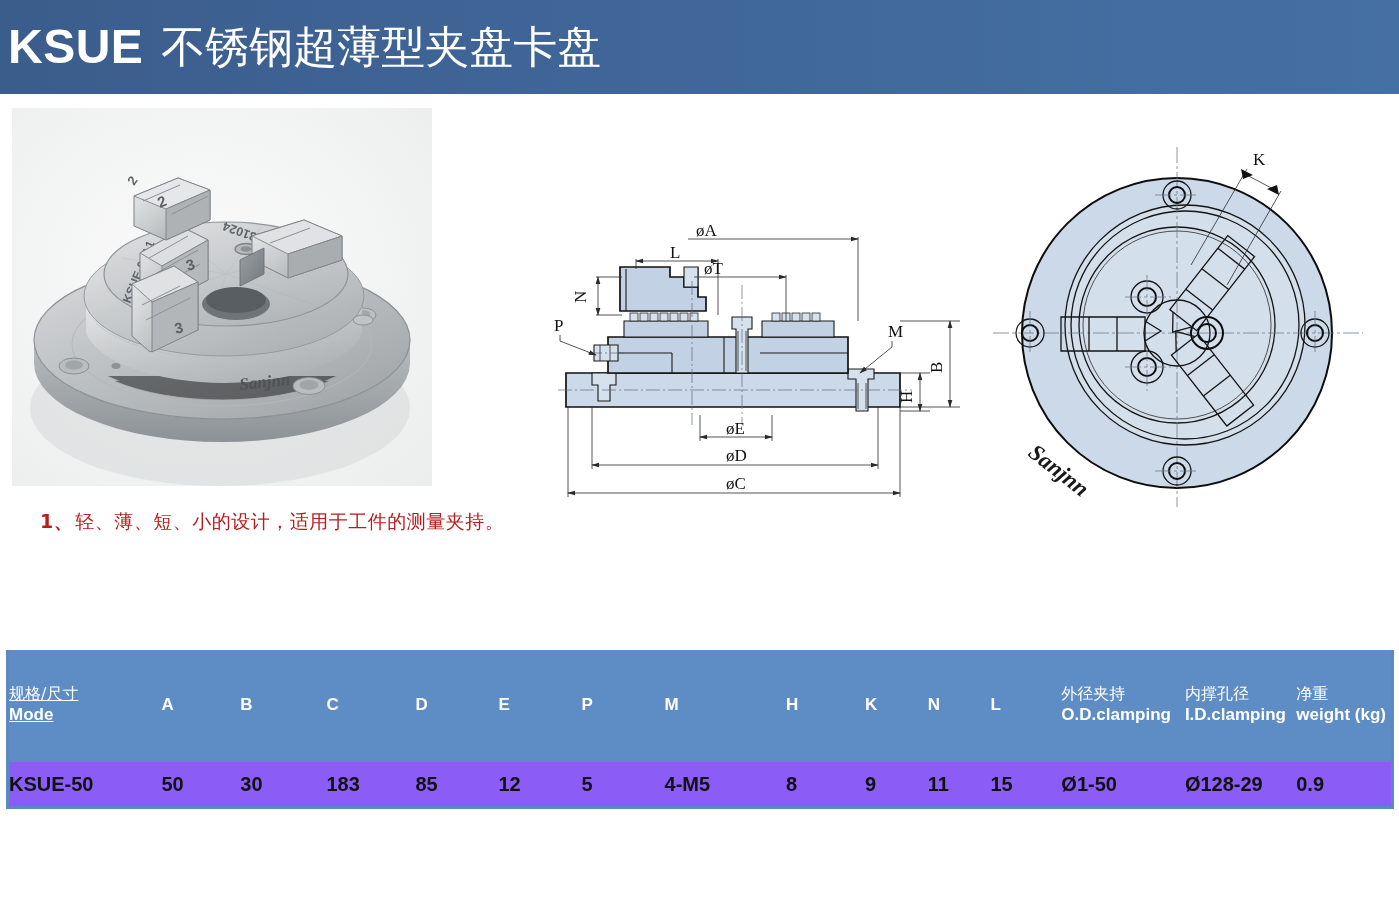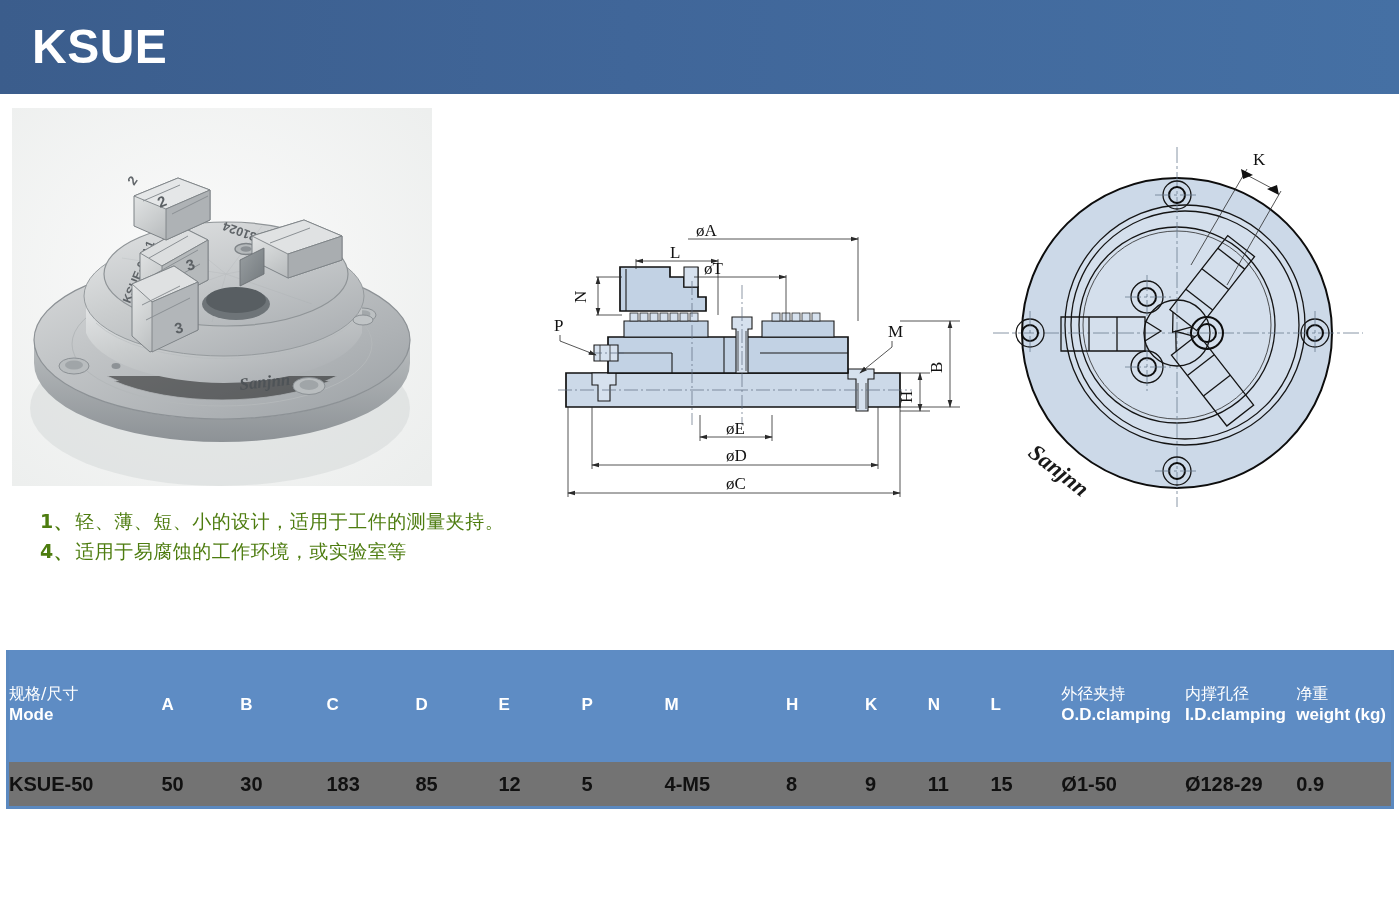--- a/index.html
+++ b/index.html
@@ -18,21 +18,21 @@
   
   #header-banner {
     position: absolute;
     left: 0; top: 0;
     width: 1399px;
     height: 94px;
     background: linear-gradient(90deg, #3b5d8c 0%, #406699 45%, #4570a4 100%);
     display: flex;
     align-items: center;
     box-sizing: border-box;
-    padding-left: 32px;
+    padding-left: 8px;
   }
   #brand-title {
     color: #ffffff;
     font-size: 48px;
     font-weight: bold;
     letter-spacing: 0.5px;
     font-family: "Liberation Sans", sans-serif;
     line-height: 1;
   }
   #product-title {
@@ -56,21 +56,21 @@
   
   #section-drawing { position: absolute; left: 548px; top: 225px; width: 430px; height: 290px; }
   #plan-drawing { position: absolute; left: 985px; top: 125px; width: 410px; height: 385px; }
 
   
   #features-list {
     position: absolute;
     left: 40px; top: 506px;
     width: 520px;
     font-family: "DejaVu Sans", sans-serif;
-    color: #4d7c0f;
+    color: #b91c1c;
   }
   .feature-item {
     font-size: 19px;
     line-height: 30px;
     white-space: nowrap;
     letter-spacing: 0.5px;
   }
   .feature-num { font-weight: bold; margin-right: 2px; }
 
   
@@ -102,39 +102,40 @@
     font-weight: normal;
     font-size: 16px;
     line-height: 21px;
   }
   #spec-table thead th .en {
     display: block;
     line-height: 21px;
     font-size: 17px;
   }
   #spec-table tbody td {
-    background: #737373;
+    background: #8b5cf6;
     color: #111111;
     font-size: 20px;
     font-weight: bold;
     height: 44px;
     padding: 0;
     border-top: 3px solid #5b89c0;
     font-family: "Liberation Sans", sans-serif;
   }
   #spec-table tbody tr:first-child td { border-top: none; }
   td.model-cell, th.model-head { padding-left: 14px; }
   td.model-cell { font-size: 22px; }
-  th.model-head { padding-left: 14px; }
+  th.model-head { padding-left: 14px; text-decoration: underline; }
 </style>
 </head>
 <body>
 
 <div id="header-banner">
   <span id="brand-title">KSUE</span>
+  <span id="product-title">不锈钢超薄型夹盘卡盘</span>
 </div>
 
 <div id="product-photo">
   <svg width="420" height="378" viewBox="0 0 420 378">
     <defs>
       <radialGradient id="bgGlow" cx="45%" cy="45%" r="75%">
         <stop offset="0%" stop-color="#fbfbfb"></stop>
         <stop offset="100%" stop-color="#eceeed"></stop>
       </radialGradient>
       <linearGradient id="baseMetal" x1="0" y1="0" x2="1" y2="1">
@@ -507,23 +508,20 @@
     </g>
 
     <text x="42" y="330" transform="rotate(38 42 330)" font-family="Liberation Serif, serif" font-size="23" font-style="italic" font-weight="bold" fill="#1a1a1a">Sanjnn</text>
   </svg>
 </div>
 
 <div id="features-list">
   <div class="feature-item">
     <span class="feature-num">1、</span><span>轻、薄、短、小的设计，适用于工件的测量夹持。</span>
   </div>
-  <div class="feature-item">
-    <span class="feature-num">4、</span><span>适用于易腐蚀的工作环境，或实验室等</span>
-  </div>
 </div>
 
 <table id="spec-table">
   <colgroup>
     <col style="width:152px">
       <col style="width:78px">
       <col style="width:85px">
       <col style="width:88px">
     <col style="width:82px">
       <col style="width:82px">

